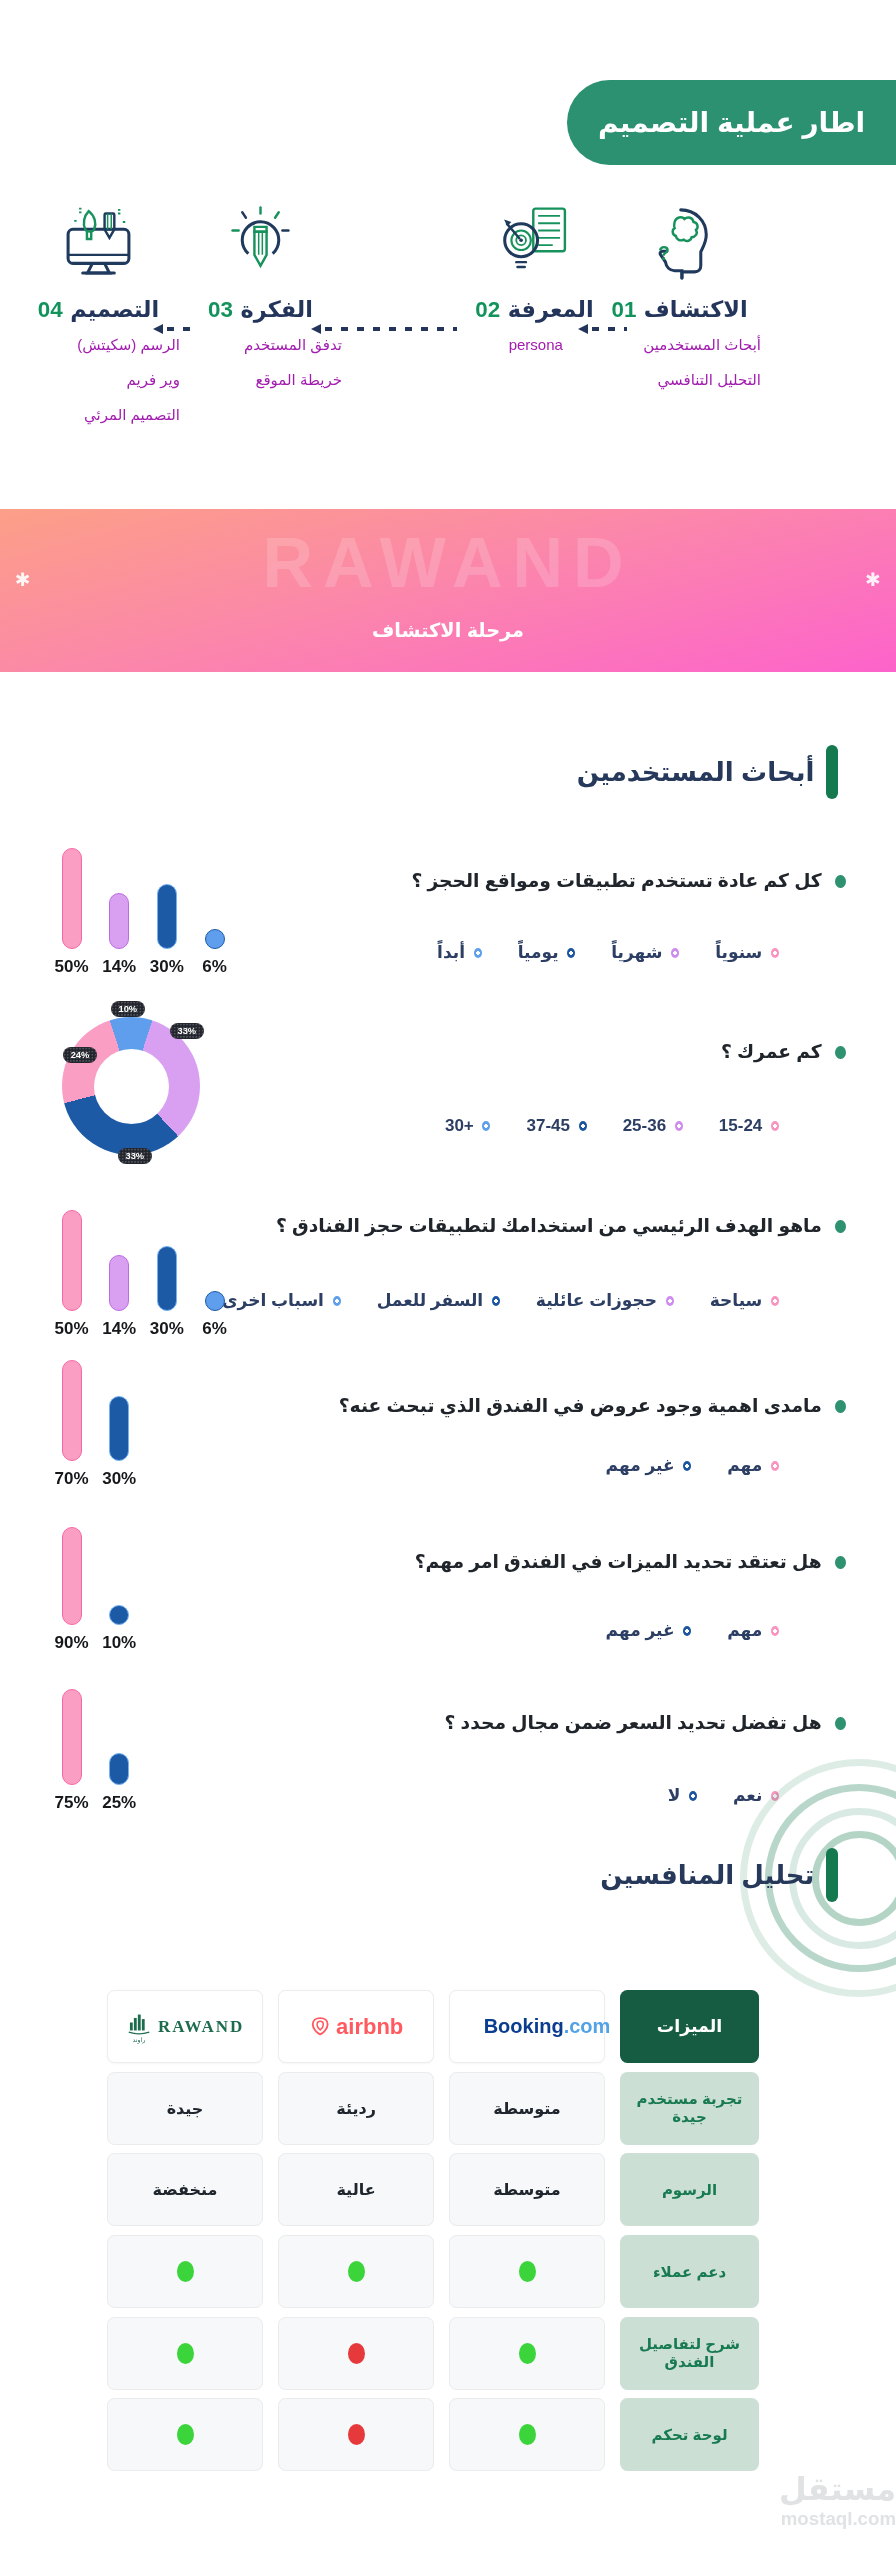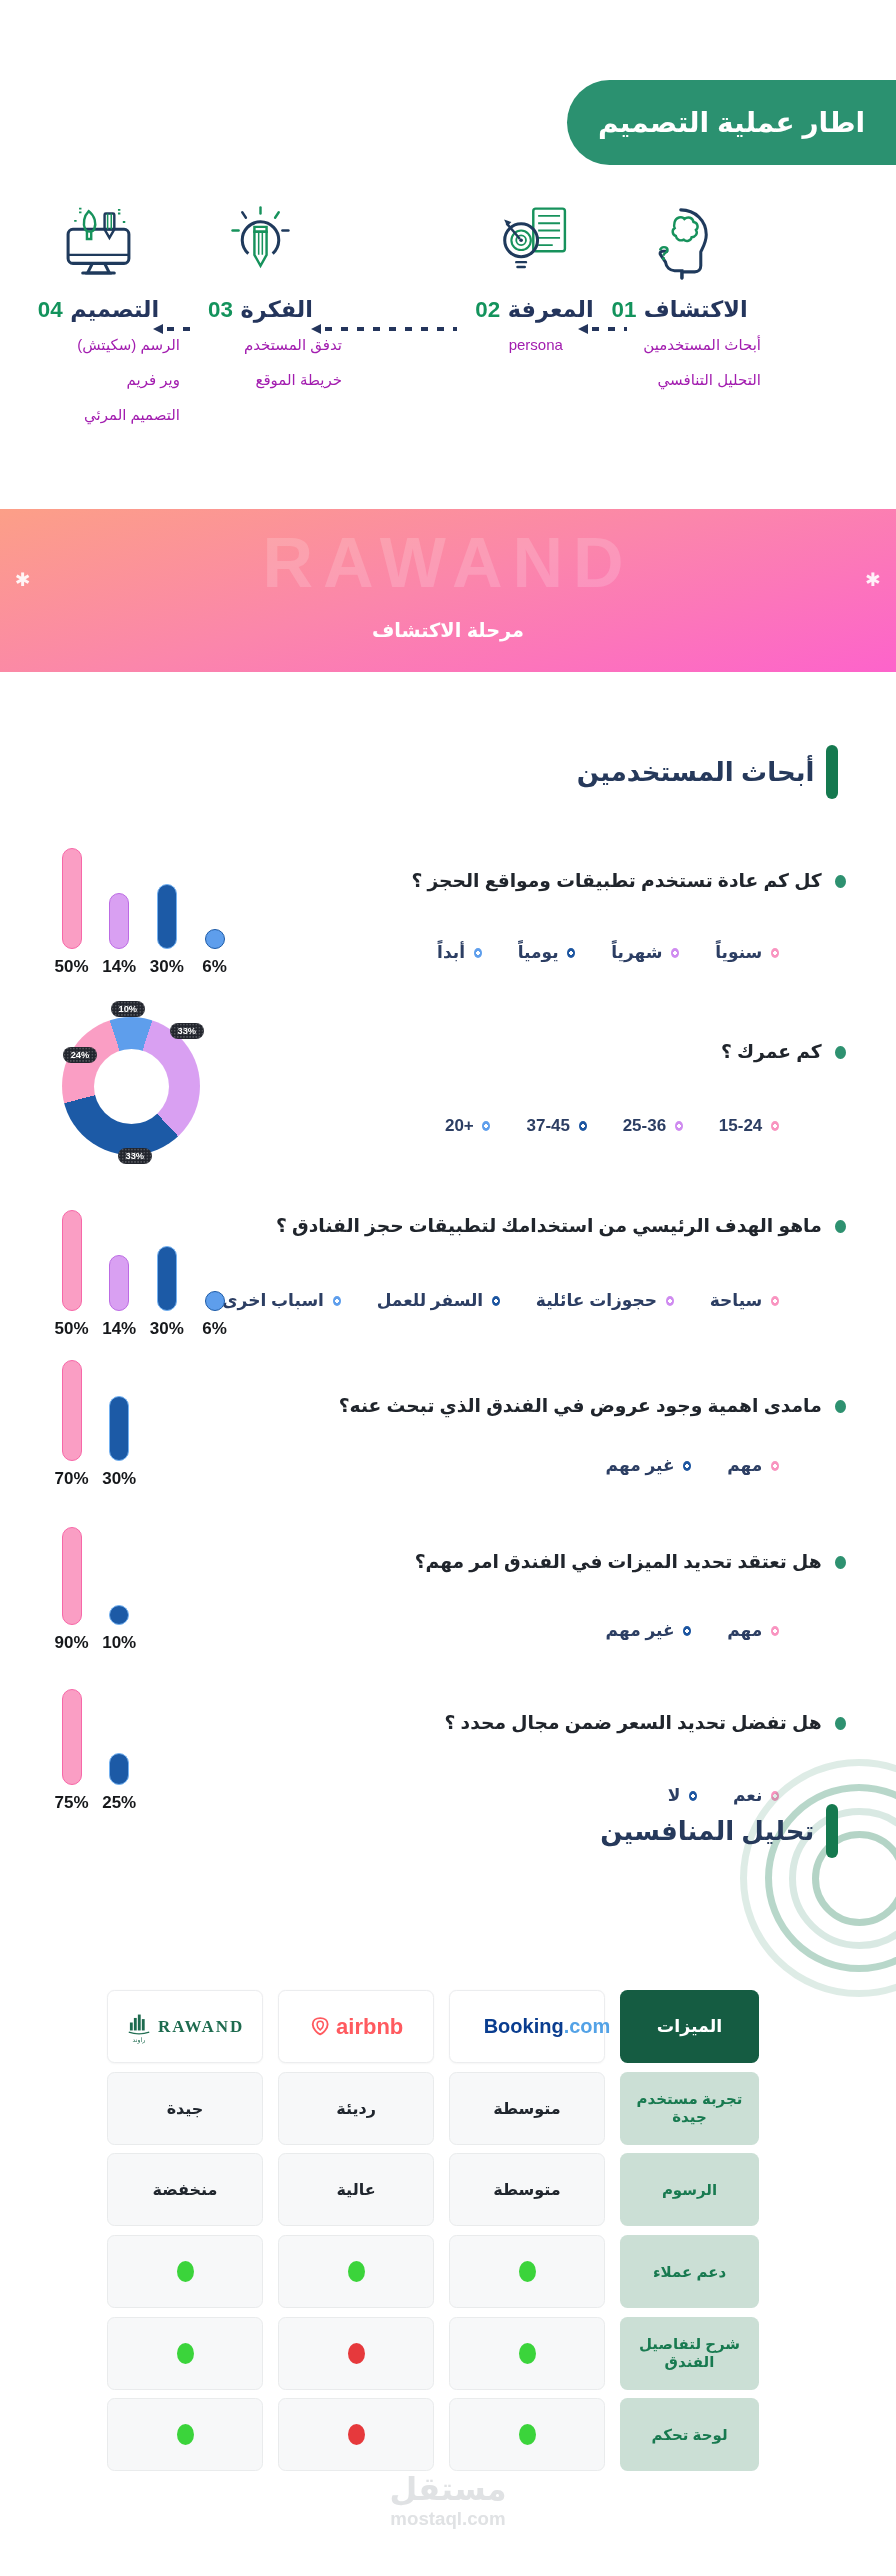--- a/index.html
+++ b/index.html
@@ -86,21 +86,21 @@
   
   .logo-rawand{display:flex;align-items:center;gap:6.2px;}
   .rawand-col{display:flex;flex-direction:column;align-items:center;}
   .rawand-text{font-family:"Liberation Serif","DejaVu Serif",serif;font-size:17px;font-weight:700;
                color:#1E6B4F;letter-spacing:1.9px;}
   .rawand-sub{font-size:6.2px;color:#1E6B4F;margin-top:0.6px;}
   .logo-airbnb{display:flex;align-items:center;gap:5px;font-size:22px;font-weight:800;color:#FF5A5F;}
   .logo-booking{font-size:20px;font-weight:800;}
   .booking-name{color:#0A3D8F;margin-left:40px;} .booking-tld{color:#53A2E6;font-weight:700;}
   
-  .wm{position:absolute;left:0;top:2470px;width:100%;text-align:center;direction:ltr;}
+  .wm{position:absolute;left:0;top:2470px;width:100%;text-align:right;direction:ltr;}
   .wm-ar{font-size:32px;font-weight:800;color:#E0E2E4;}
   .wm-en{font-size:18.7px;font-weight:700;color:#E0E2E4;margin-top:0px;}
 </style>
 </head>
 <body>
 
 <div class="page">
 
   <div class="badge">اطار عملية التصميم</div>
 
@@ -266,21 +266,21 @@
     <div class="leg">
         <span class="ldot ld-violet"></span>
         <span class="leg-label">25-36</span>
       </div>
     <div class="leg">
         <span class="ldot ld-navy"></span>
         <span class="leg-label">37-45</span>
       </div>
     <div class="leg">
         <span class="ldot ld-blue"></span>
-        <span class="leg-label">+20</span>
+        <span class="leg-label">+30</span>
       </div>
   </div>
   <div class="donut-wrap">
     <div class="donut"></div>
     <div class="donut-hole"></div>
     <div class="donut-badge" style="left:49px;top:-16px;">10%</div>
     <div class="donut-badge" style="left:108px;top:6.2px;">33%</div>
     <div class="donut-badge" style="left:1.2px;top:30px;">24%</div>
     <div class="donut-badge" style="left:56px;top:131px;">33%</div>
   </div>
@@ -401,21 +401,21 @@
       </div>
   </div>
 
   <div class="rings">
     <div class="ring ring1"></div>
       <div class="ring ring2"></div>
       <div class="ring ring3"></div>
       <div class="ring ring4"></div>
   </div>
 
-  <div class="sec-head" style="top:1804px;">
+  <div class="sec-head" style="top:1848px;">
     <div class="sec-bar"></div>
     <div class="sec-title">تحليل المنافسين</div>
   </div>
 
   <div class="ctable">
 
     <div class="tcell feature-head">الميزات</div>
     <div class="tcell brand">
       <span class="logo-booking"><span class="booking-name">Booking</span><span class="booking-tld">.com</span></span>
     </div>

